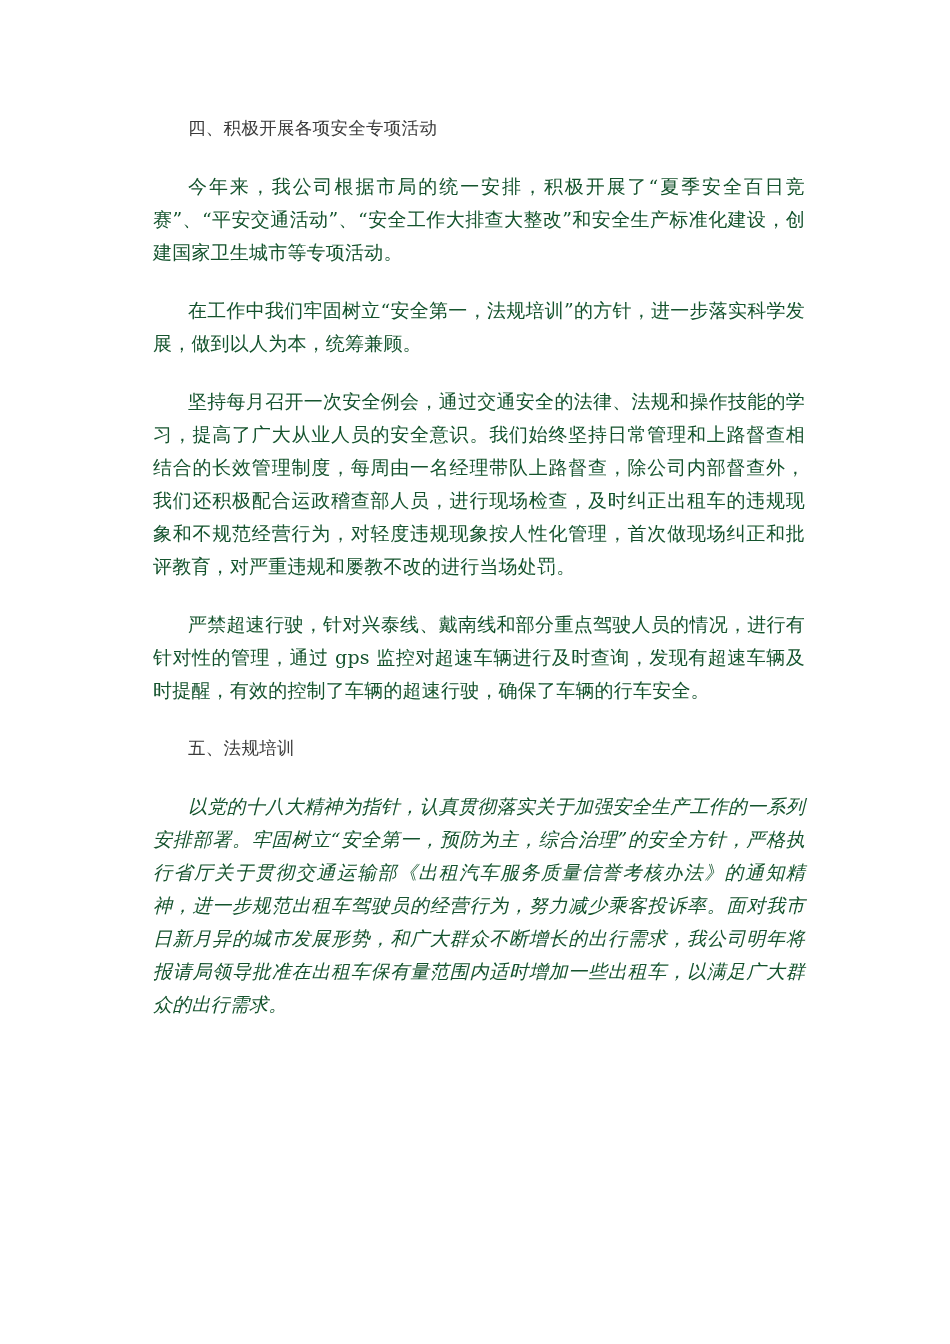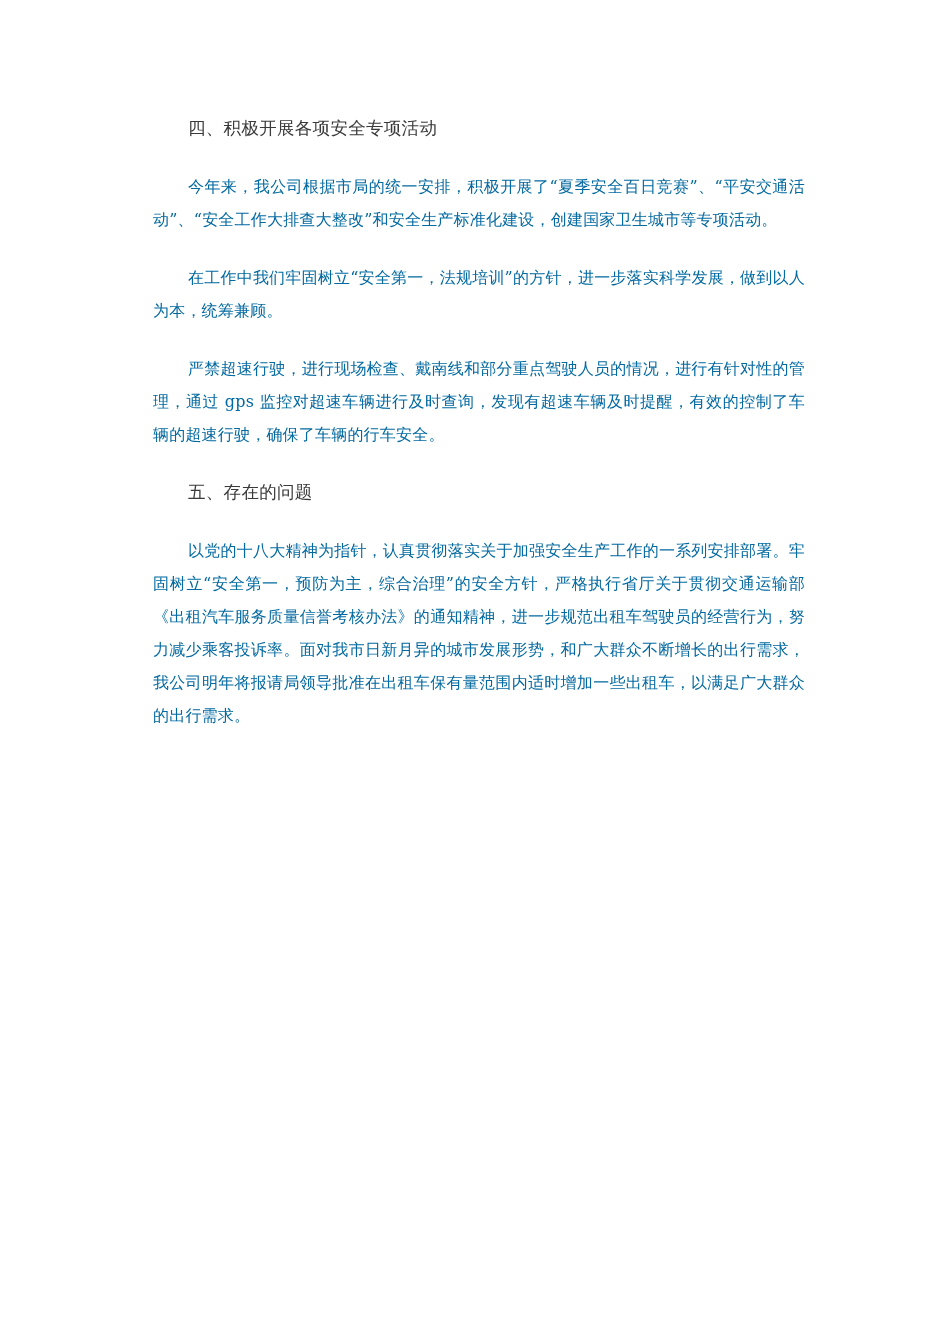--- a/index.html
+++ b/index.html
@@ -25,55 +25,57 @@
     position: absolute;
     left: 153px;
     top: 112px;
     width: 652px;
   }
   .block {
     margin: 0 0 25px 0;
   }
   .block:last-child {
     margin-bottom: 12px;
+    font-style: italic;
   }
   .heading {
     font-size: 17.5px;
     line-height: 33px;
     text-indent: 35px;
     text-align: left;
     letter-spacing: 0.3px;
     color: #3a3a3a;
   }
   .para {
-    font-size: 16px;
+    font-size: 19px;
     line-height: 33px;
     text-indent: 35px;
     text-align: justify;
     text-justify: inter-ideograph;
     letter-spacing: 0.2px;
-    color: #0369a1;
+    color: #14532d;
     word-break: break-all;
   }
 </style>
 </head>
 <body>
 
 <div class="page">
   <div class="doc-body">
 
     <div class="block heading">四、积极开展各项安全专项活动</div>
 
     <div class="block para">今年来，我公司根据市局的统一安排，积极开展了“夏季安全百日竞赛”、“平安交通活动”、“安全工作大排查大整改”和安全生产标准化建设，创建国家卫生城市等专项活动。</div>
 
     <div class="block para">在工作中我们牢固树立“安全第一，法规培训”的方针，进一步落实科学发展，做到以人为本，统筹兼顾。</div>
 
+    <div class="block para">坚持每月召开一次安全例会，通过交通安全的法律、法规和操作技能的学习，提高了广大从业人员的安全意识。我们始终坚持日常管理和上路督查相结合的长效管理制度，每周由一名经理带队上路督查，除公司内部督查外，我们还积极配合运政稽查部人员，进行现场检查，及时纠正出租车的违规现象和不规范经营行为，对轻度违规现象按人性化管理，首次做现场纠正和批评教育，对严重违规和屡教不改的进行当场处罚。</div>
 
-    <div class="block para">严禁超速行驶，进行现场检查、戴南线和部分重点驾驶人员的情况，进行有针对性的管理，通过 gps 监控对超速车辆进行及时查询，发现有超速车辆及时提醒，有效的控制了车辆的超速行驶，确保了车辆的行车安全。</div>
+    <div class="block para">严禁超速行驶，针对兴泰线、戴南线和部分重点驾驶人员的情况，进行有针对性的管理，通过 gps 监控对超速车辆进行及时查询，发现有超速车辆及时提醒，有效的控制了车辆的超速行驶，确保了车辆的行车安全。</div>
 
-    <div class="block heading">五、存在的问题</div>
+    <div class="block heading">五、法规培训</div>
 
 
 
     <div class="block para">以党的十八大精神为指针，认真贯彻落实关于加强安全生产工作的一系列安排部署。牢固树立“安全第一，预防为主，综合治理”的安全方针，严格执行省厅关于贯彻交通运输部《出租汽车服务质量信誉考核办法》的通知精神，进一步规范出租车驾驶员的经营行为，努力减少乘客投诉率。面对我市日新月异的城市发展形势，和广大群众不断增长的出行需求，我公司明年将报请局领导批准在出租车保有量范围内适时增加一些出租车，以满足广大群众的出行需求。</div>
 
   </div>
 </div>
 
 </body></html>

